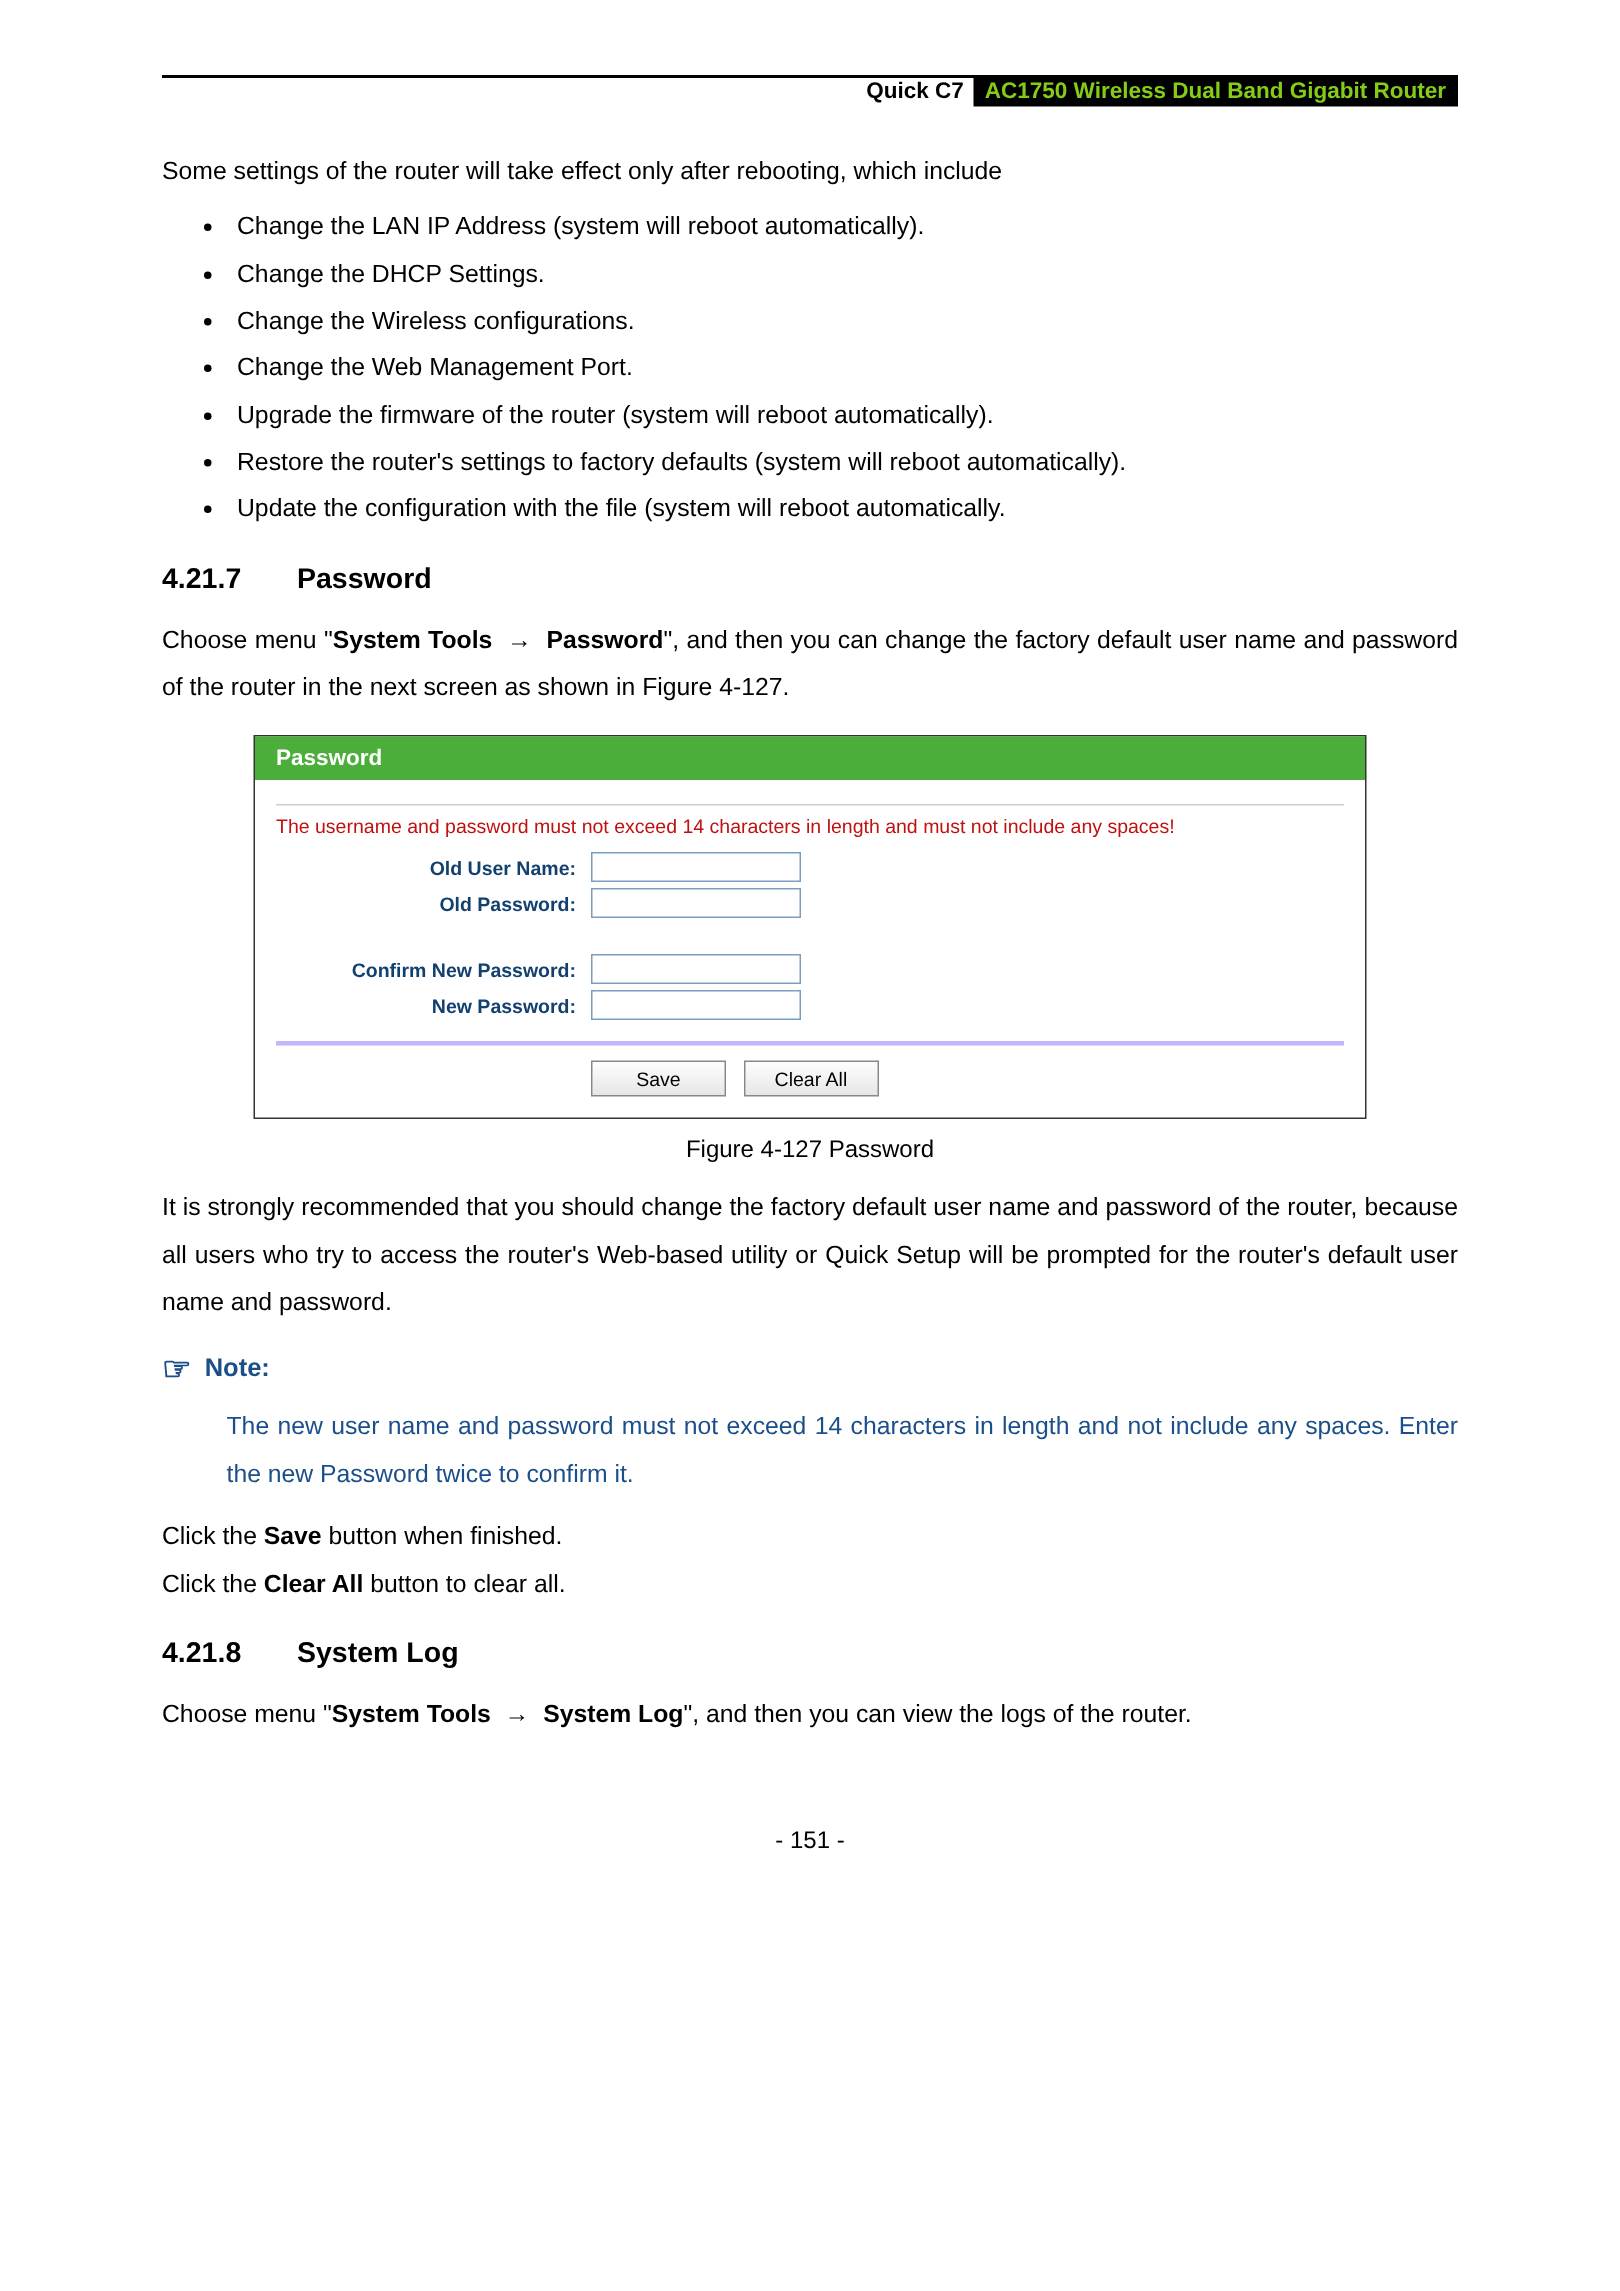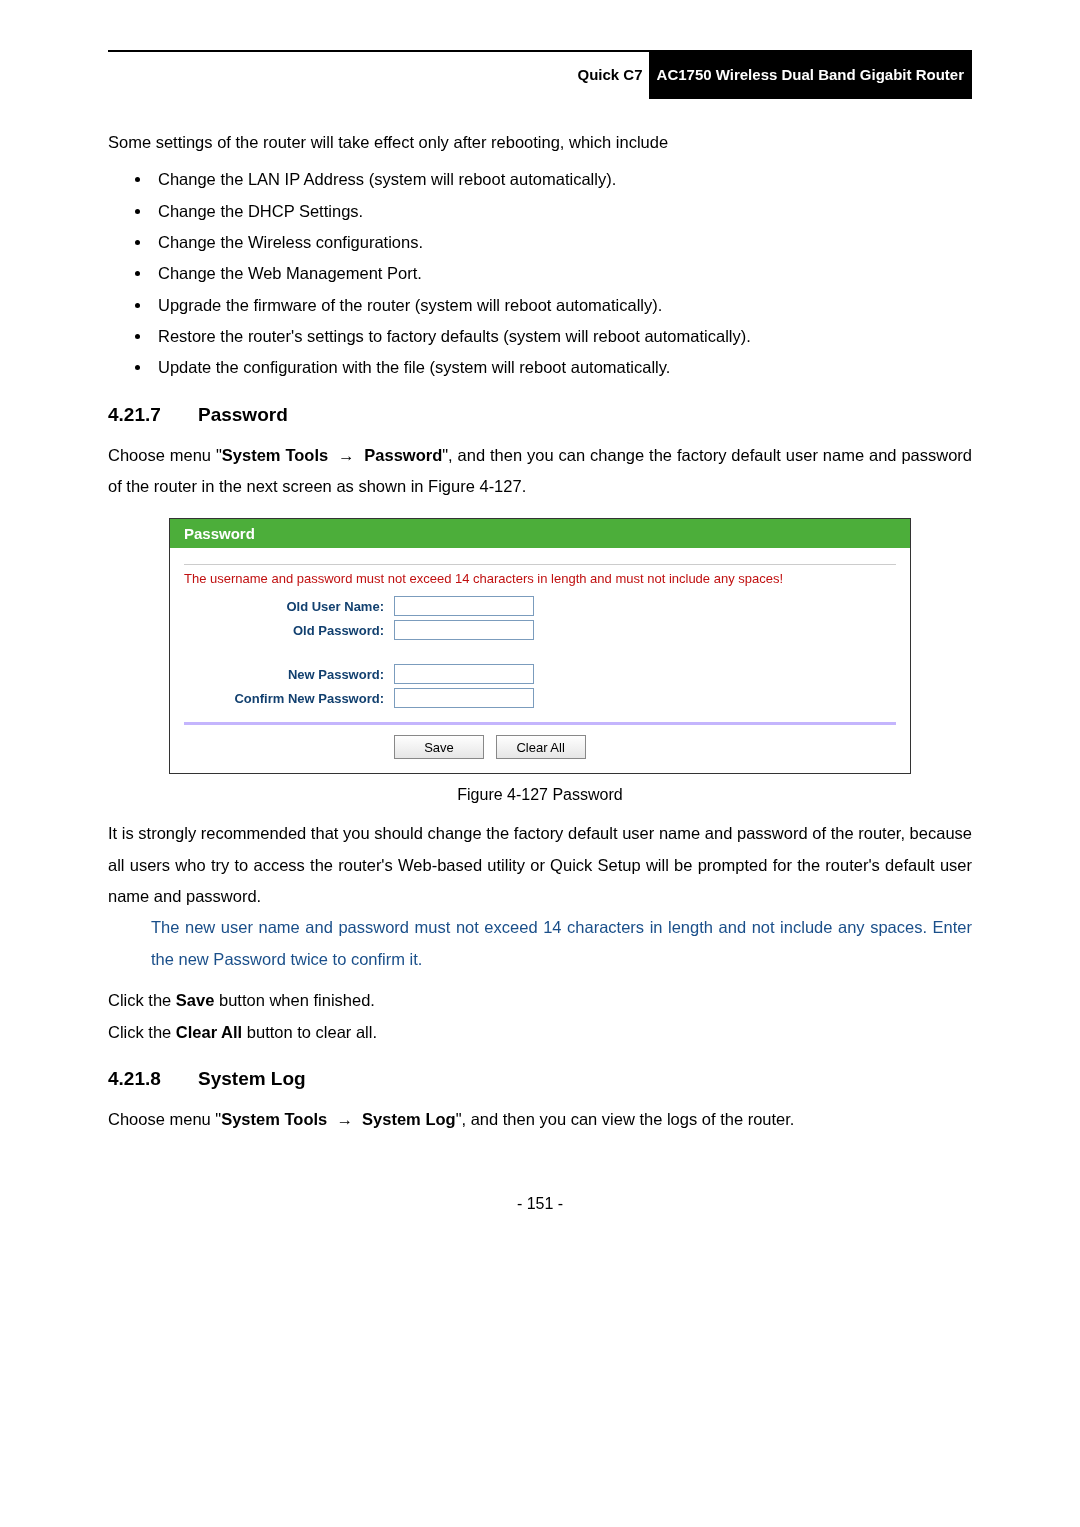--- a/index.html
+++ b/index.html
@@ -24,23 +24,23 @@
   }
   .product-header .model {
     display: inline-block;
     font-weight: bold;
     padding: 2px 6px;
     font-size: 15px;
   }
   .product-header .desc {
     display: inline-block;
     background: #000;
-    color: #ffffff;
-    font-weight: bold;
-    padding: 16px 8px;
+    color: #84cc16;
+    font-weight: bold;
+    padding: 2px 8px;
     font-size: 15px;
   }
   .body-text {
     font-size: 16.5px;
     line-height: 1.9;
     text-align: justify;
   }
   ul.bullets {
     margin: 6px 0 18px 0;
     padding-left: 44px;
@@ -191,39 +191,43 @@
         <input class="form-input" type="text" style="">
       </div>
       <div class="form-row">
         <div class="form-label">Old Password:</div>
         <input class="form-input" type="password" style="">
       </div>
 
       <div style="height:16px"></div>
 
       <div class="form-row">
+        <div class="form-label">Confirm New Password:</div>
+        <input class="form-input" type="password" style="">
+      </div>
+      <div class="form-row">
         <div class="form-label">New Password:</div>
-        <input class="form-input" type="password" style="">
-      </div>
-      <div class="form-row">
-        <div class="form-label">Confirm New Password:</div>
         <input class="form-input" type="password" style="">
       </div>
 
       <div class="figure-buttons">
         <button>Save</button>
         <button>Clear All</button>
       </div>
     </div>
   </div>
 
   <div class="figure-caption">Figure 4-127 Password</div>
 
   <div class="body-text">It is strongly recommended that you should change the factory default user name and password of the router, because all users who try to access the router's Web-based utility or Quick Setup will be prompted for the router's default user name and password.</div>
 
+  <div class="note-heading">
+    <span class="icon">☞</span>
+    <span>Note:</span>
+  </div>
   <div class="note-text">The new user name and password must not exceed 14 characters in length and not include any spaces. Enter the new Password twice to confirm it.</div>
 
   <div class="body-text" style="margin-top:10px">
     <span>Click the </span><b>Save</b><span> button when finished.</span>
   </div>
   <div class="body-text">
     <span>Click the </span><b>Clear All</b><span> button to clear all.</span>
   </div>
 
   <div class="section-heading">

